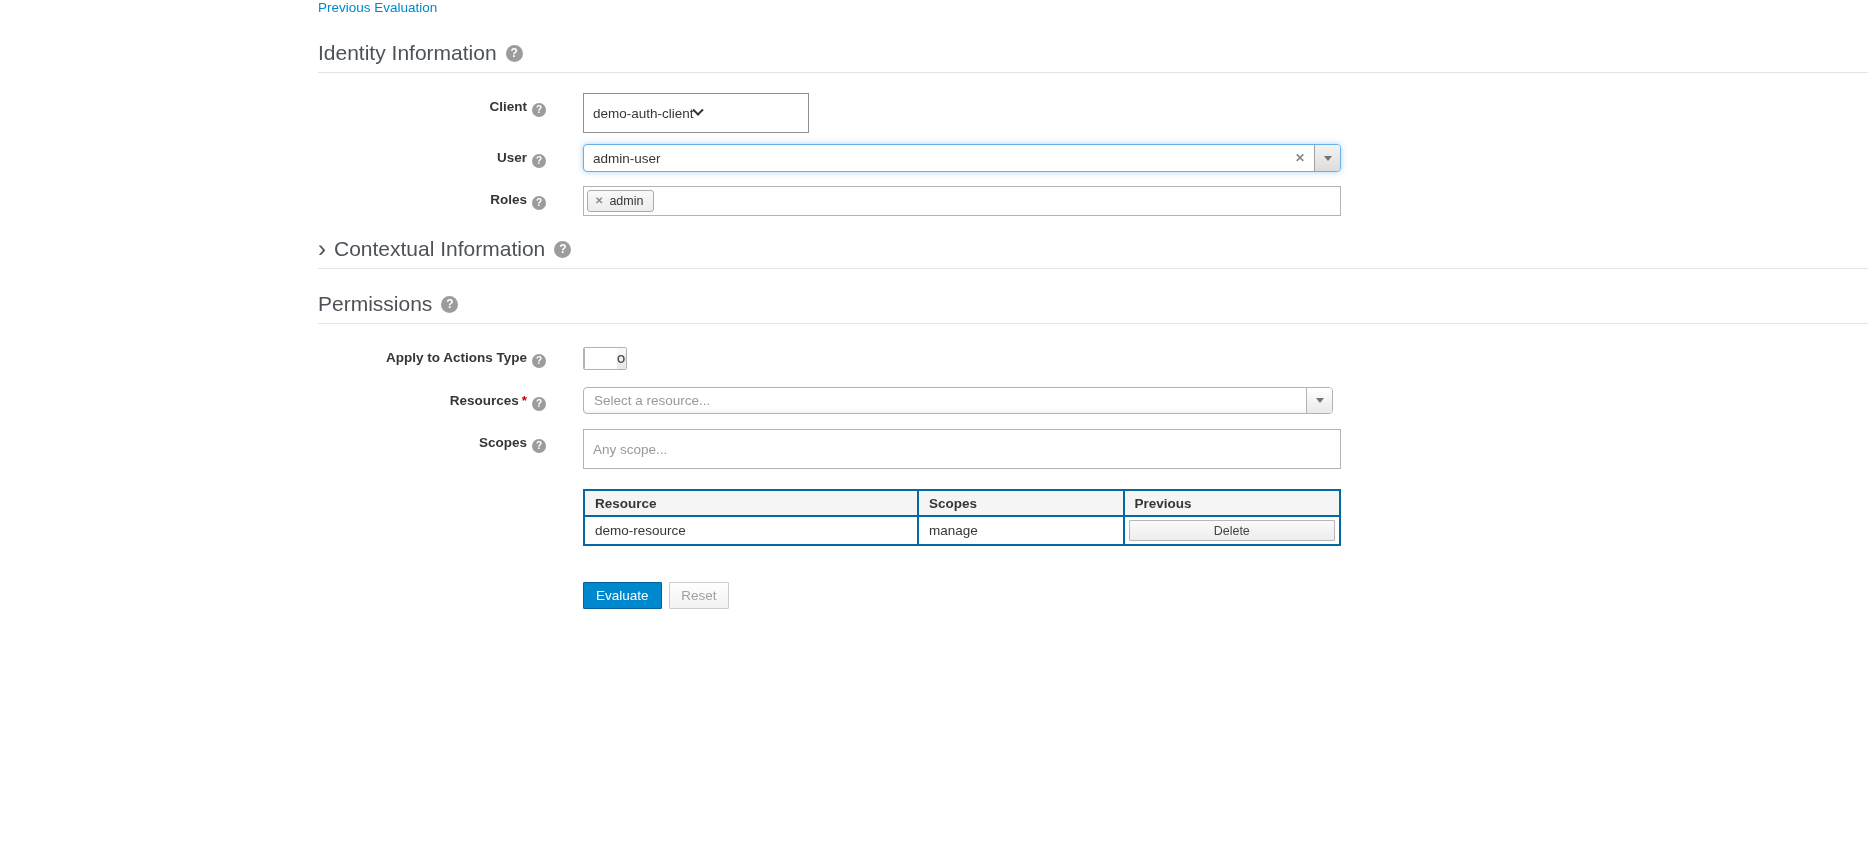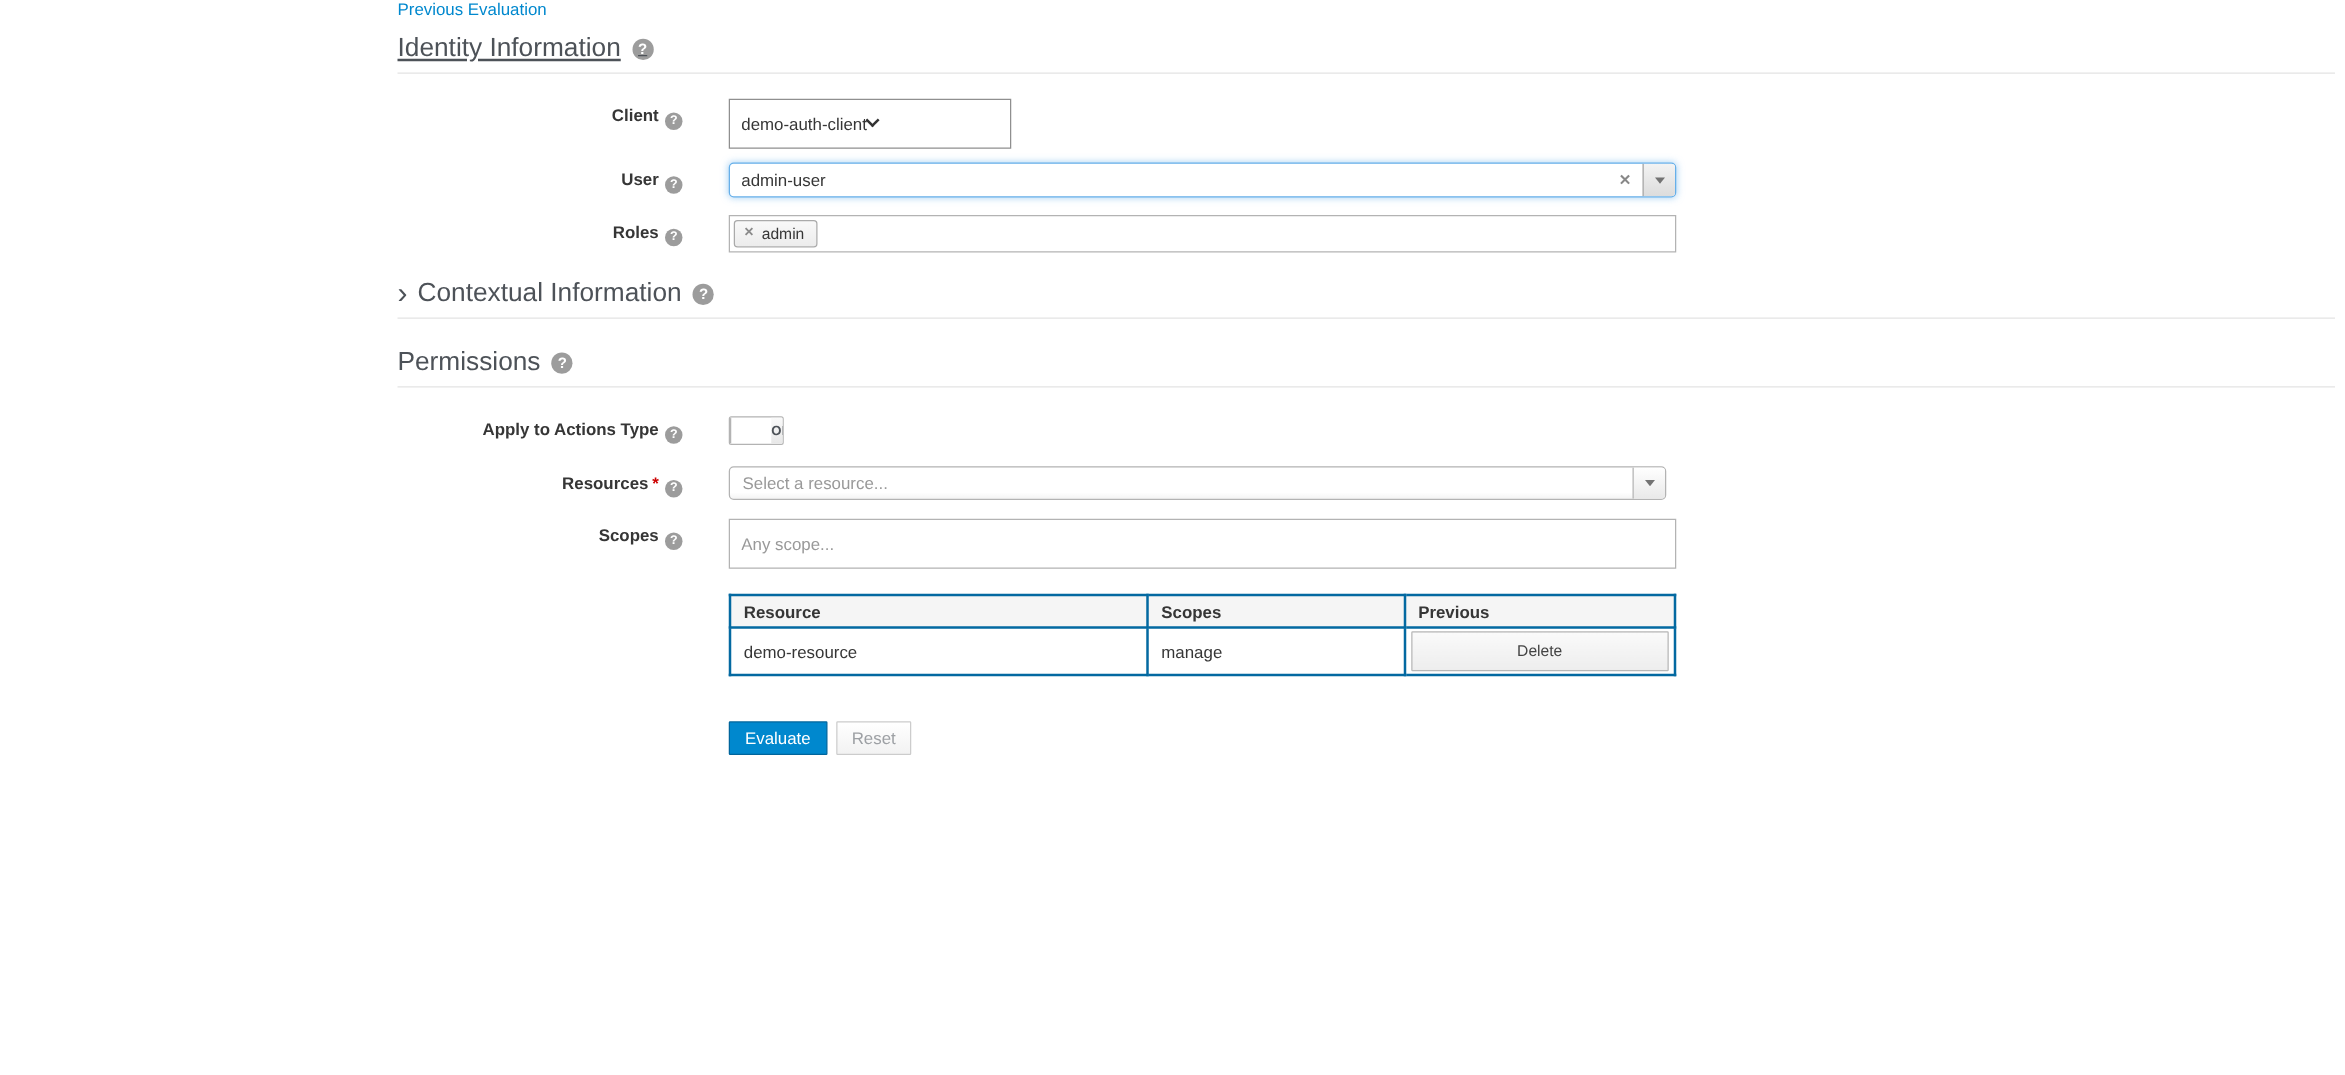--- a/index.html
+++ b/index.html
@@ -92,24 +92,24 @@
   .btn-primary { background:#0088ce; border:1px solid #00659c; color:#fff; padding:5px 12px; }
   .btn-default { background:linear-gradient(to bottom,#ffffff,#f2f2f2); border:1px solid #cccccc; color:#9da0a4; padding:5px 11px; }
 
   
   .perm-table { width:758px; border-collapse:collapse; font-size:13.5px; }
   .perm-table th, .perm-table td { border:2px solid #0369a1; text-align:left; }
   .perm-table th { background:#f5f5f5; font-weight:bold; padding:4px 10px; height:26px; }
   .perm-table td { padding:6px 10px; height:28px; }
   .perm-table td.actions-cell { padding:2px 4px; }
   .col-resource { width:335px; } .col-scopes { width:206px; } .col-actions { width:217px; }
-  .delete-btn { display:block; width:100%; height:32px; background:linear-gradient(to bottom,#fafafa,#ededed); border:1px solid #b7b7b7; border-radius:1px; font-size:12.5px; color:#444; cursor:pointer; }
-
-  
-  .mt-identity { margin-top:12px;text-decoration:underline; }
+  .delete-btn { display:block; width:100%; height:21px; background:linear-gradient(to bottom,#fafafa,#ededed); border:1px solid #b7b7b7; border-radius:1px; font-size:12.5px; color:#444; cursor:pointer; }
+
+  
+  .mt-identity { margin-top:26px; }
   .hr-identity { margin-top:7px; }
   .row-client { margin-top:20px; }
   .row-user { margin-top:11px; }
   .row-roles { margin-top:14px; }
   .mt-contextual { margin-top:21px; }
   .hr-contextual { margin-top:7px; }
   .mt-permissions { margin-top:23px; }
   .hr-permissions { margin-top:7px; }
   .row-apply { margin-top:23px; }
   .row-apply .label-cell { padding-top:3px; }

